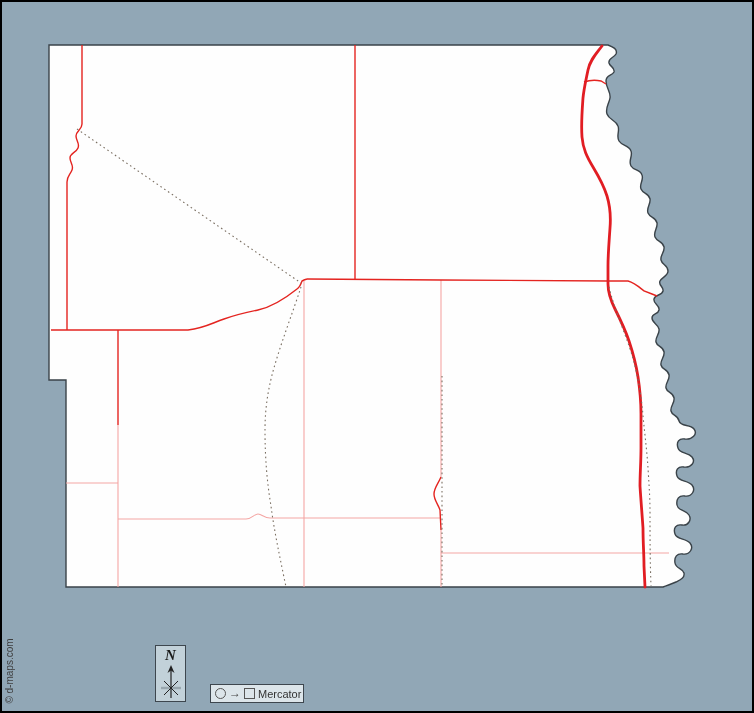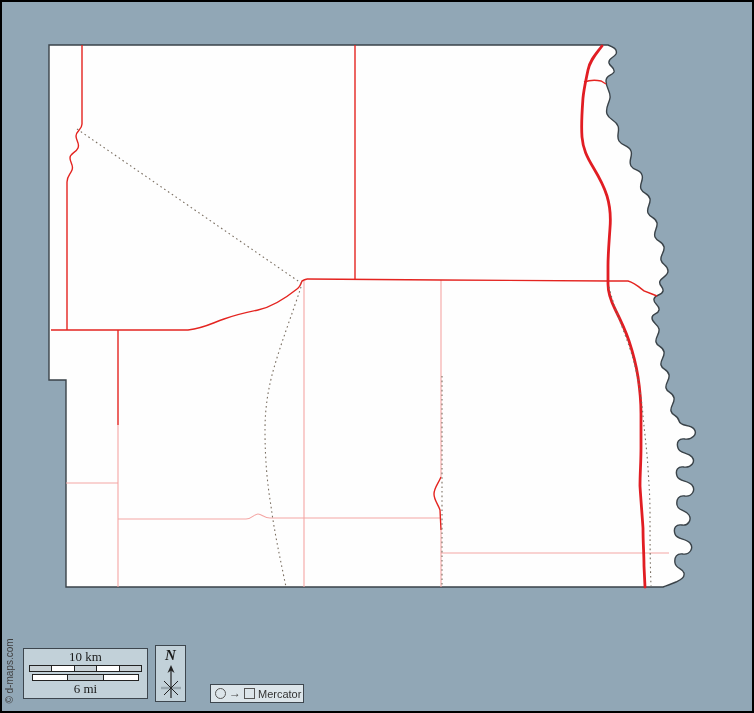--- a/index.html
+++ b/index.html
@@ -110,36 +110,20 @@
     <g stroke="var(--boundary-dotted,#7a6f62)" stroke-width="1.1" fill="none" stroke-dasharray="1.6 3">
       <path d="M 77,129 L 301,283"></path>
       <path d="M 301,287 C 293,312 280,345 272,375 C 267,395 265,412 265,430
            C 265,458 267,482 271,506 C 274,530 280,558 286,587"></path>
       <path d="M 442,376 L 442,587"></path>
       <path d="M 609,287 C 612,300 618,316 624,332 C 630,348 634,360 637,375 C 640,390 642,402 643,416
            C 645,436 647,452 648,468 C 649,484 650,498 650,512 C 650,536 650,560 651,586"></path>
     </g>
   </svg>
 
-  <div class="panel scale-box">
-    <div class="scale-label">10 km</div>
-    <div class="bar bar-km">
-      <span class="seg-g"></span>
-        <span class="seg-w"></span>
-        <span class="seg-g"></span>
-        <span class="seg-w"></span>
-        <span class="seg-g"></span>
-    </div>
-    <div class="bar bar-mi">
-      <span class="seg-w"></span>
-        <span class="seg-g"></span>
-        <span class="seg-w"></span>
-    </div>
-    <div class="scale-label">6 mi</div>
-  </div>
 
   <div class="panel north-box">
     <div class="north-label">N</div>
     <svg width="26" height="38" viewBox="0 0 26 38">
       <line x1="3" y1="25" x2="23" y2="25" stroke="#98a6ae" stroke-width="2.4"></line>
       <line x1="6" y1="18" x2="20" y2="32" stroke="#222" stroke-width="1"></line>
       <line x1="20" y1="18" x2="6" y2="32" stroke="#222" stroke-width="1"></line>
       <line x1="13" y1="7" x2="13" y2="35" stroke="#222" stroke-width="1.2"></line>
       <polygon points="13,2 9.5,10 13,7.5 16.5,10" fill="#222"></polygon>
     </svg>

